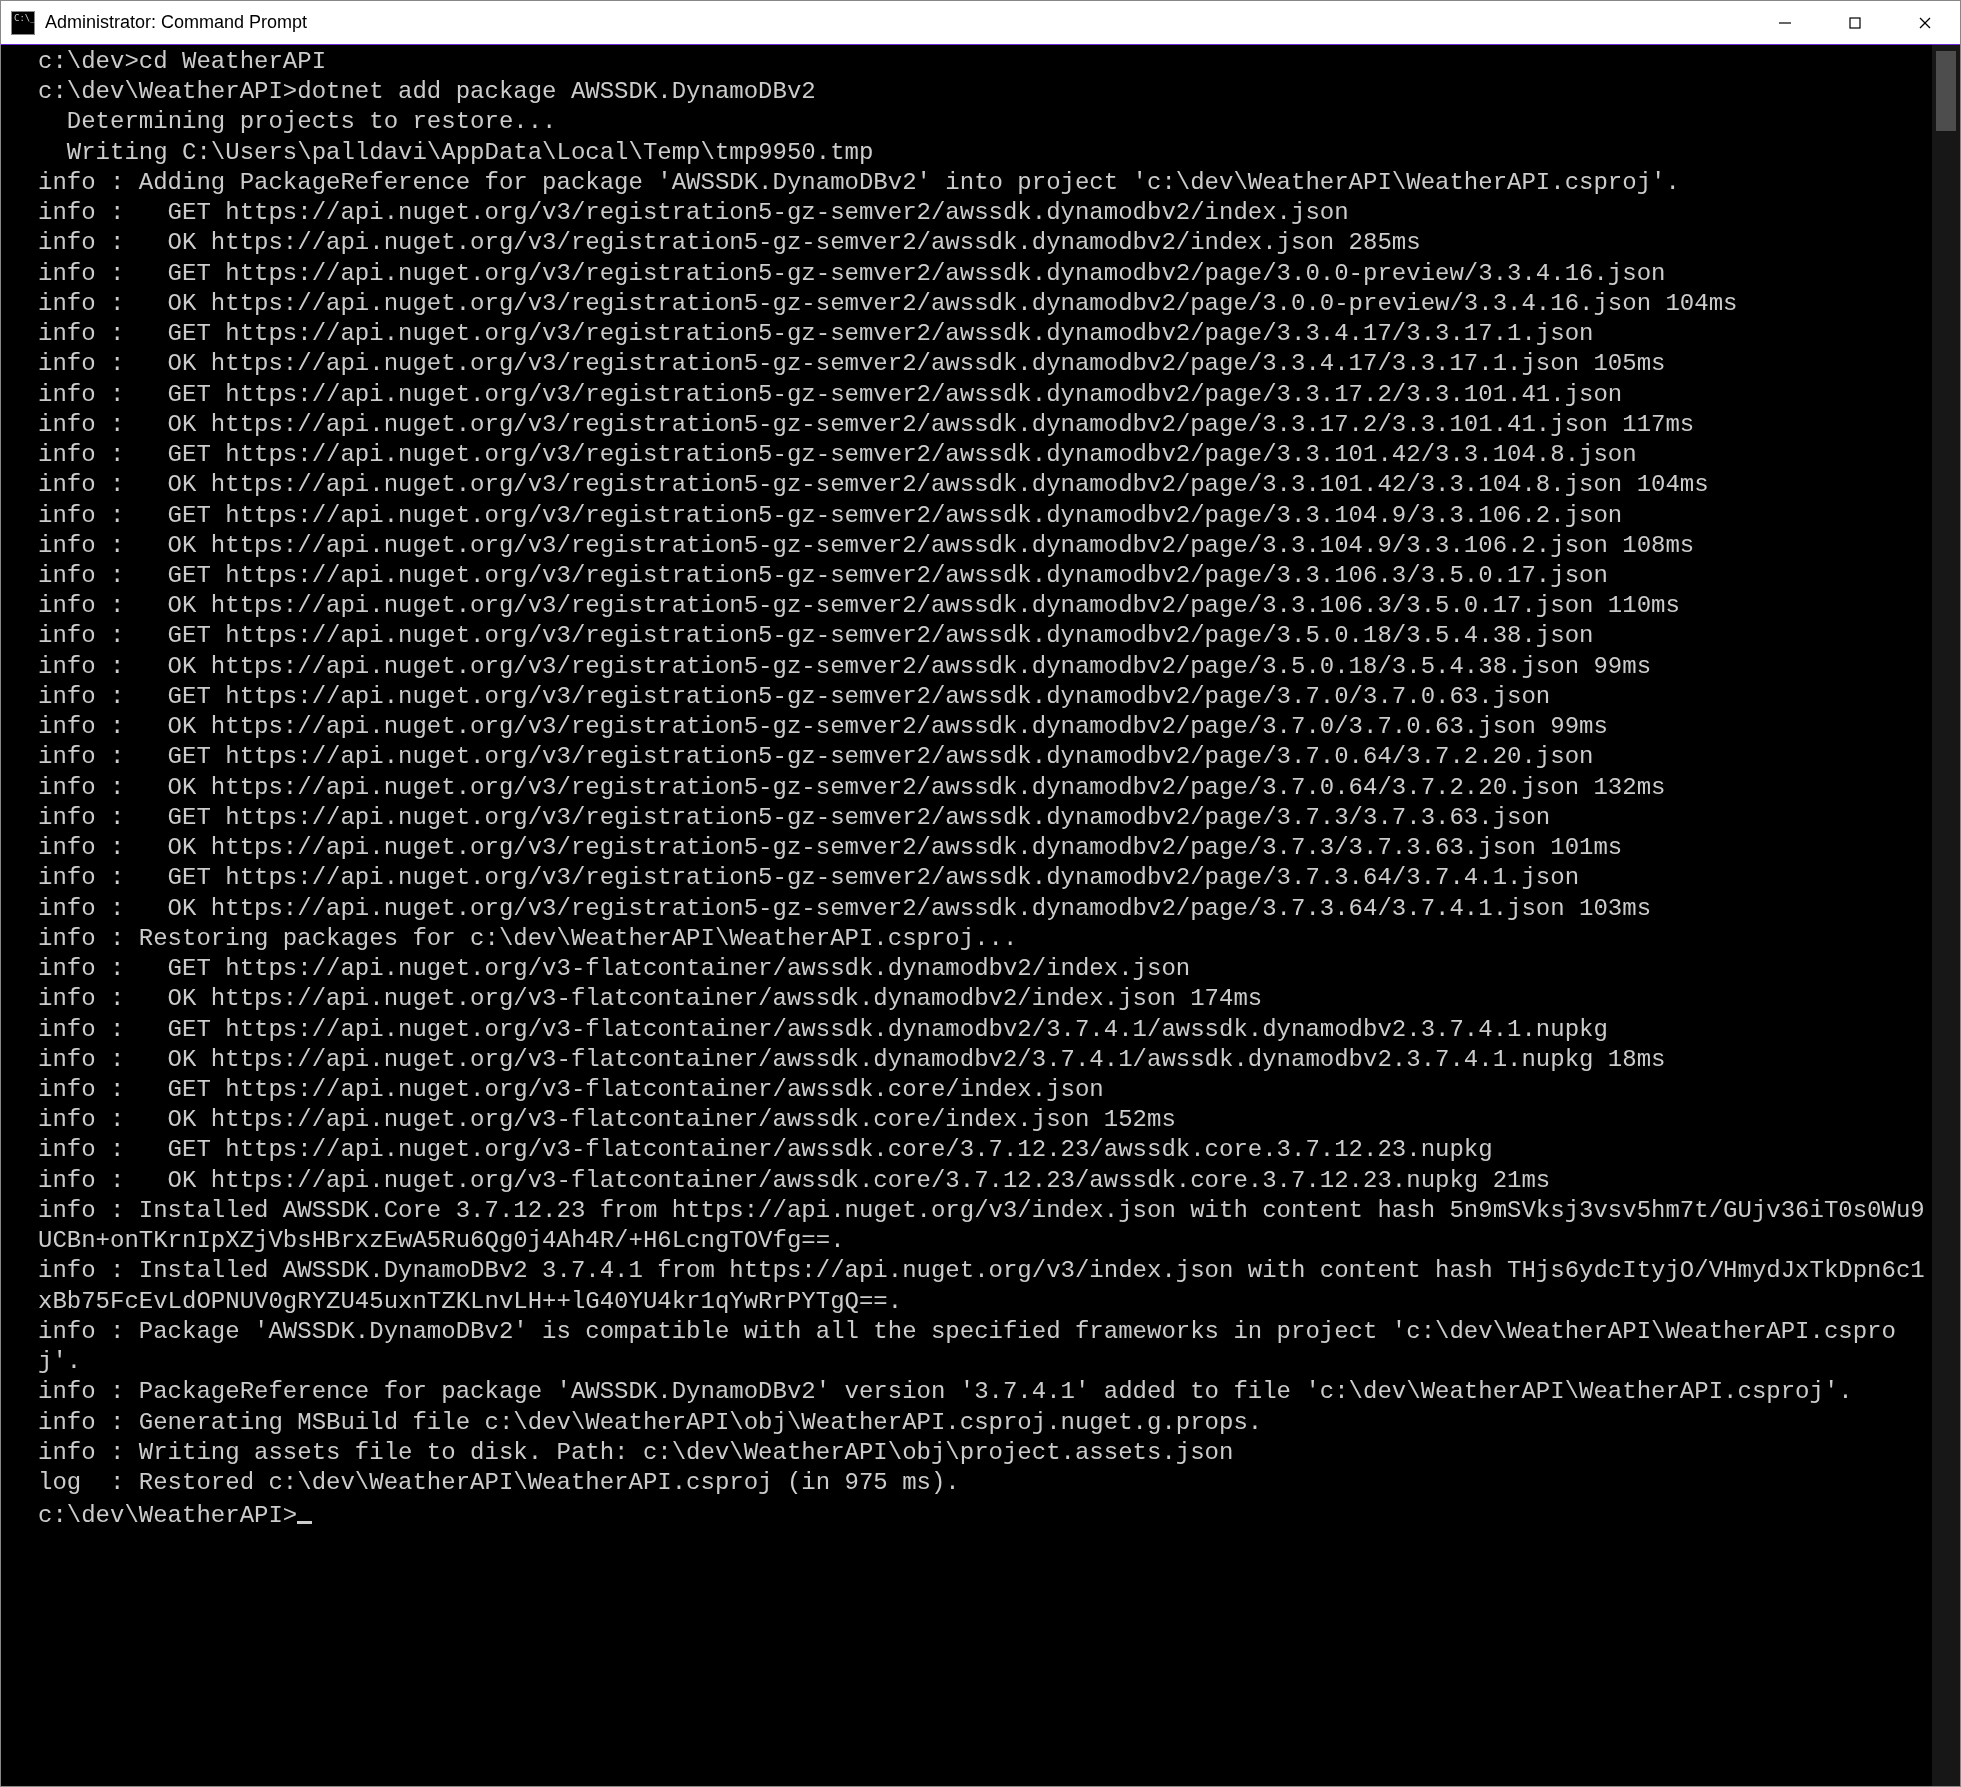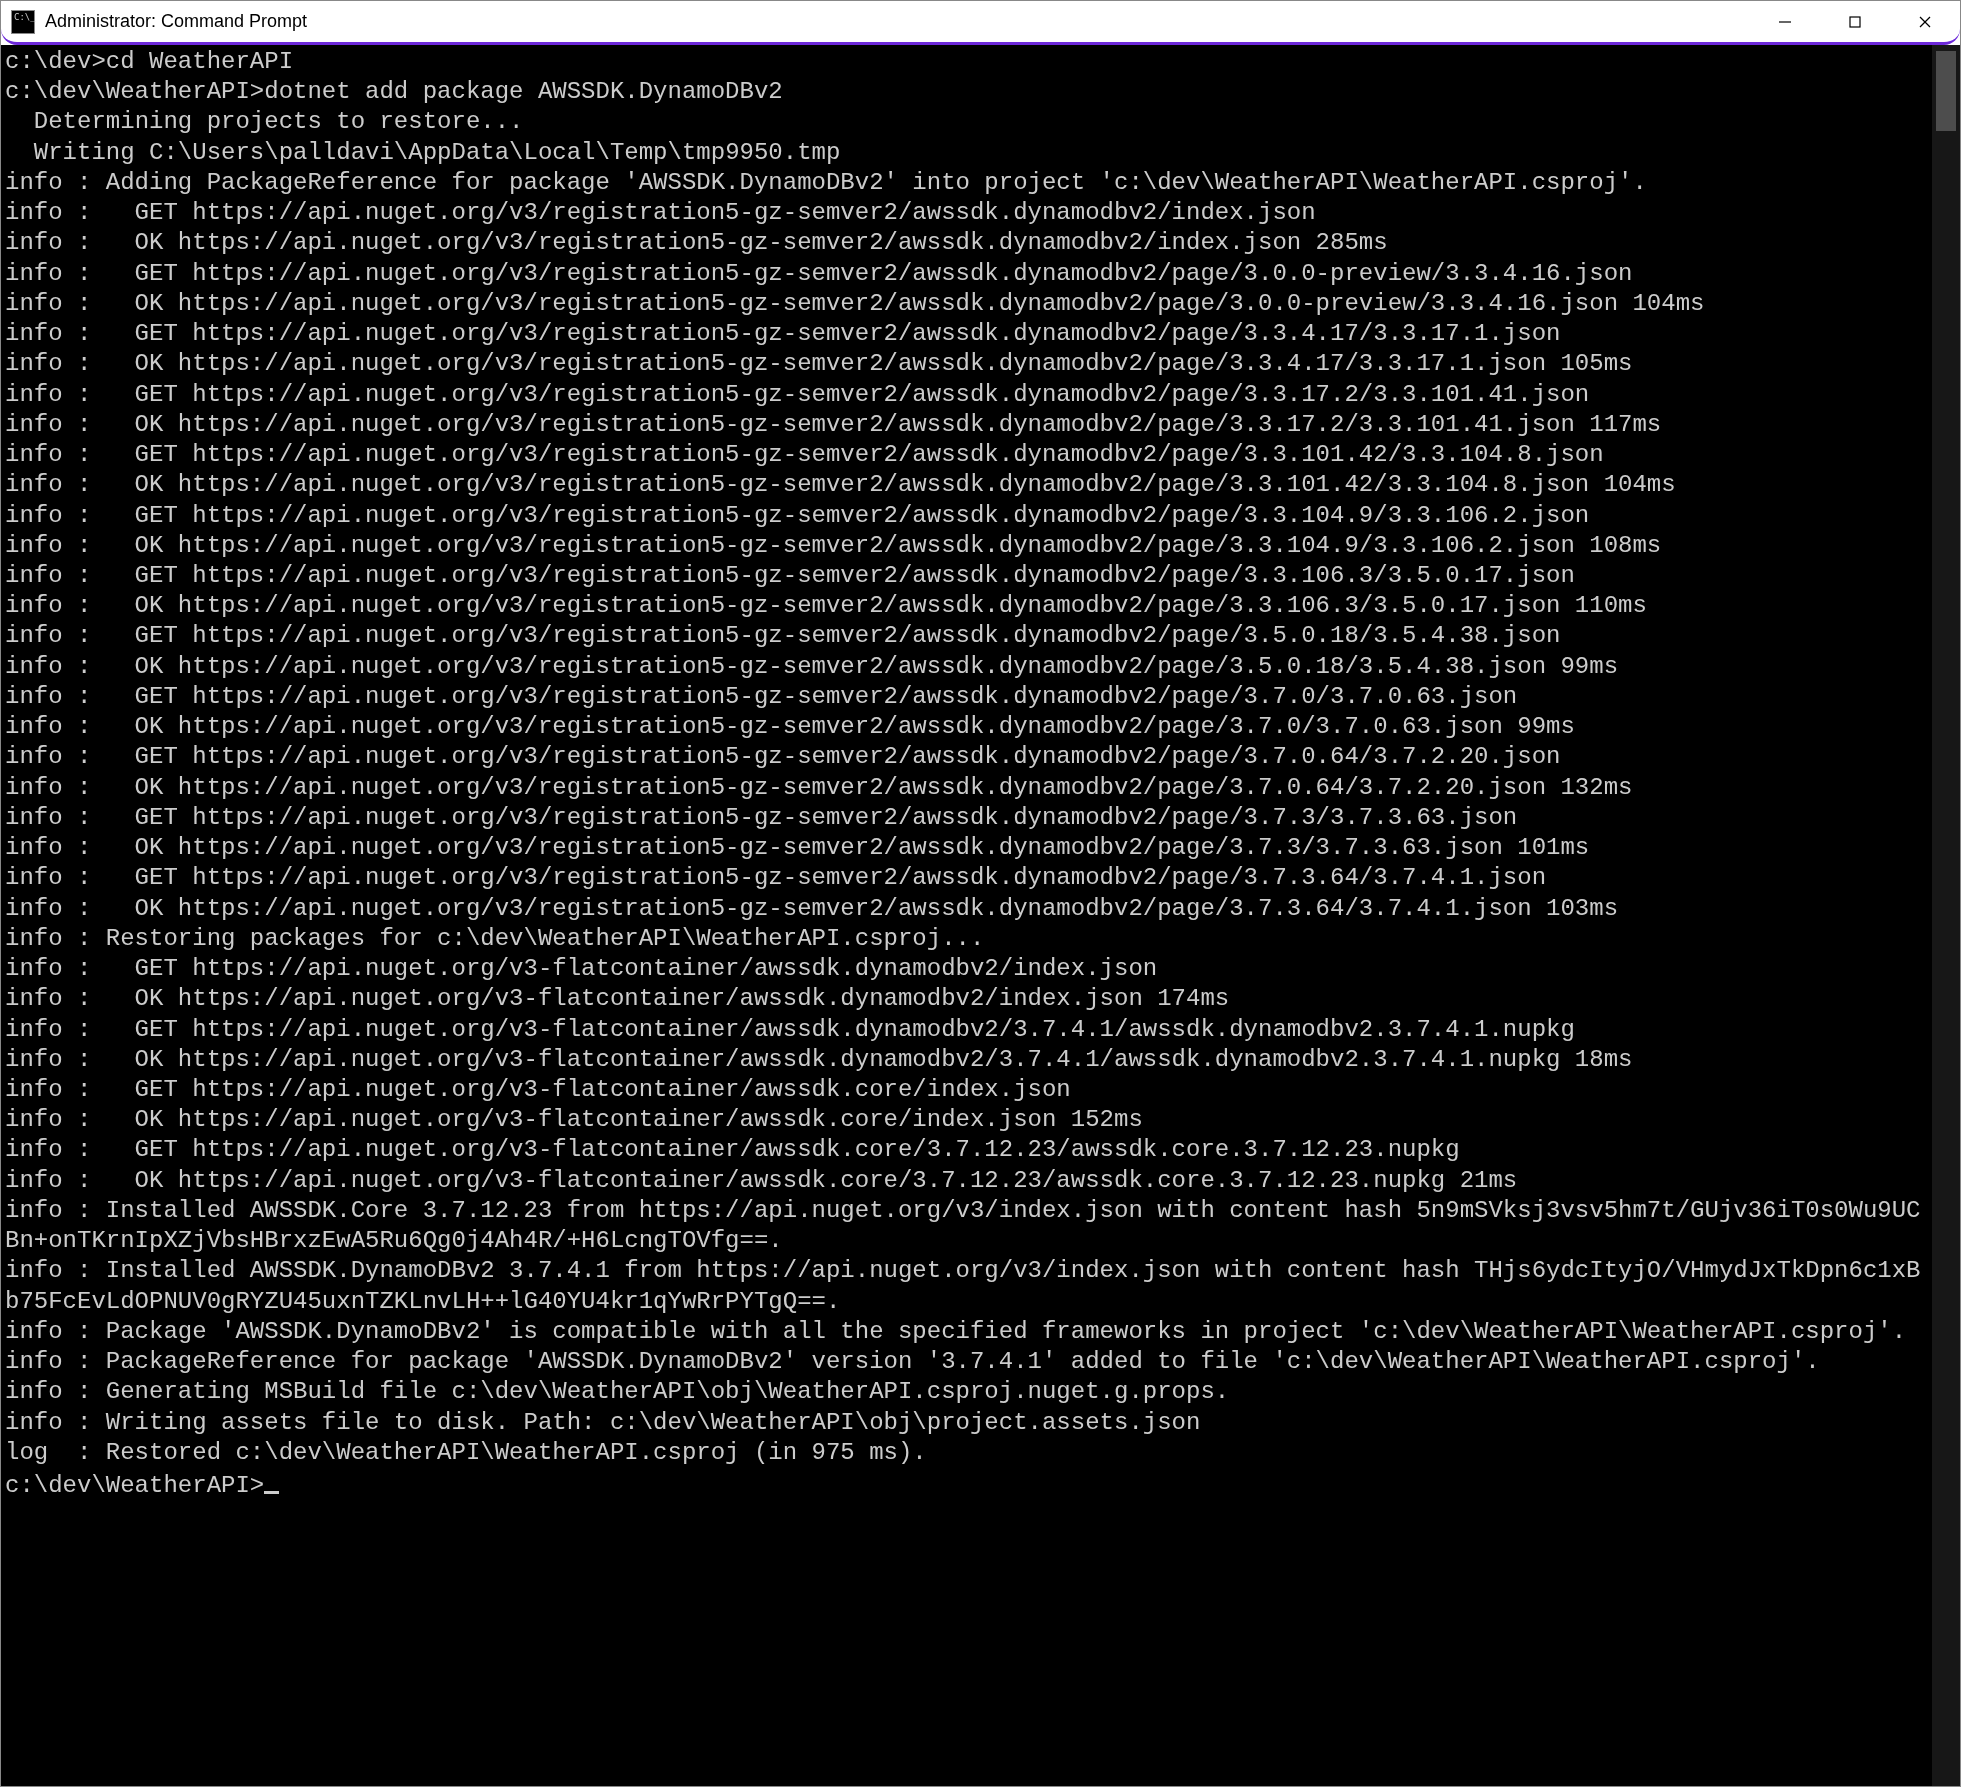--- a/index.html
+++ b/index.html
@@ -16,23 +16,22 @@
     border: 1px solid #888;
     display: flex;
     flex-direction: column;
     background: #fff;
   }
   .titlebar {
     height: 44px;
     background: #fff;
     display: flex;
     align-items: center;
-    border-bottom: 3px solid #6d28d9;
+    border-bottom: 1px solid #6d28d9;
     flex-shrink: 0;
-    border-radius: 16px;
   }
   .titlebar-icon {
     width: 24px;
     height: 24px;
     margin-left: 10px;
     margin-right: 10px;
     background: #000;
     border: 1px solid #888;
     display: flex;
     align-items: center;
@@ -81,20 +80,21 @@
     flex: 1;
     background: #000;
     color: #ccc;
     font-family: Consolas, "Courier New", monospace;
     font-size: 24px;
     line-height: 1.26;
     padding: 2px 0 2px 4px;
     white-space: pre-wrap;
     word-break: break-all;
     overflow-y: auto;
+    margin-left: 33px;
   }
   .scrollbar {
     width: 28px;
     background: #171717;
     position: relative;
     flex-shrink: 0;
   }
   .scrollbar-thumb {
     position: absolute;
     top: 6px;

